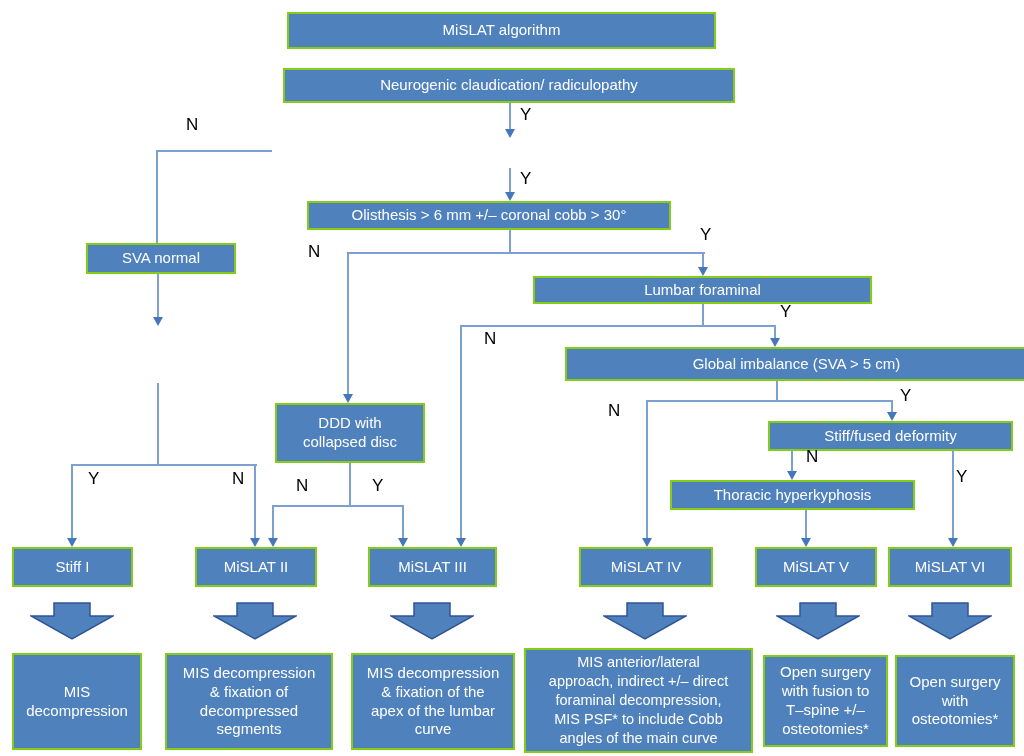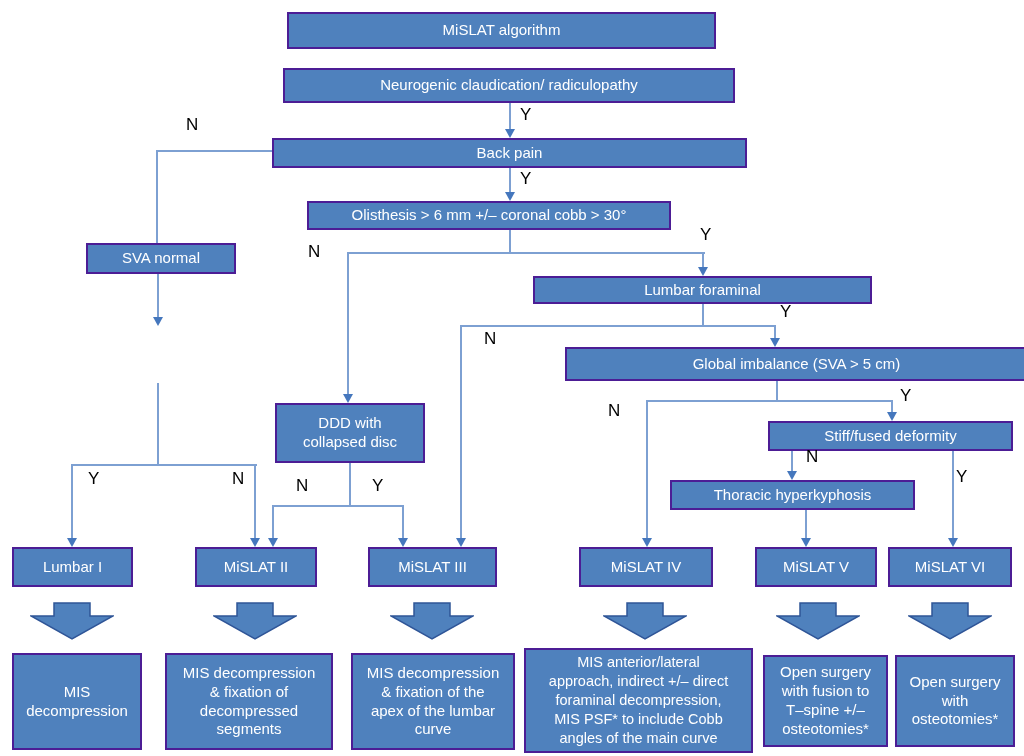--- a/index.html
+++ b/index.html
@@ -3,21 +3,21 @@
 <meta charset="utf-8">
 <title>MiSLAT algorithm</title>
 <style>
   *{margin:0;padding:0;box-sizing:border-box}
   html,body{background:#ffffff}
   body{font-family:"Liberation Sans",sans-serif}
   .canvas{position:relative;width:1024px;height:756px;background:#ffffff;overflow:hidden}
   .node{
     position:absolute;
     background:#4f81bd;
-    border:2px solid #4c1d95;
+    border:2px solid #84cc16;
     color:#ffffff;
     display:flex;align-items:center;justify-content:center;
     text-align:center;
     font-size:15px;line-height:1.26;
     white-space:pre-line;
     padding:1px 4px;
   }
   .node.small{font-size:14.5px;line-height:1.3}
   .hl,.vl{position:absolute;background:#7da0d2}
   .hl{height:2px}
@@ -31,31 +31,30 @@
   .yn{position:absolute;font-size:17px;color:#000000;line-height:1}
   .barrow{position:absolute}
 </style>
 </head>
 <body>
 
 <div class="canvas">
 
   <div class="node" style="left:287px;top:12px;width:429px;height:37px">MiSLAT algorithm</div>
   <div class="node" style="left:283px;top:68px;width:452px;height:35px">Neurogenic claudication/ radiculopathy</div>
-  <div class="node" style="left:272px;top:138px;width:475px;height:30px">Back pain</div>
   <div class="node" style="left:307px;top:201px;width:364px;height:29px">Olisthesis &gt; 6 mm +/– coronal cobb &gt; 30°</div>
   <div class="node" style="left:86px;top:243px;width:150px;height:31px">SVA normal</div>
   <div class="node" style="left:275px;top:403px;width:150px;height:60px">DDD with
 collapsed disc</div>
   <div class="node" style="left:533px;top:276px;width:339px;height:28px">Lumbar foraminal</div>
   <div class="node" style="left:565px;top:347px;width:463px;height:34px">Global imbalance  (SVA &gt; 5 cm)</div>
   <div class="node" style="left:768px;top:421px;width:245px;height:30px">Stiff/fused deformity</div>
   <div class="node" style="left:670px;top:480px;width:245px;height:30px">Thoracic hyperkyphosis</div>
 
-  <div class="node" style="left:12px;top:547px;width:121px;height:40px">Lumbar I</div>
+  <div class="node" style="left:12px;top:547px;width:121px;height:40px">Stiff I</div>
   <div class="node" style="left:195px;top:547px;width:122px;height:40px">MiSLAT II</div>
   <div class="node" style="left:368px;top:547px;width:129px;height:40px">MiSLAT III</div>
   <div class="node" style="left:579px;top:547px;width:134px;height:40px">MiSLAT IV</div>
   <div class="node" style="left:755px;top:547px;width:122px;height:40px">MiSLAT V</div>
   <div class="node" style="left:888px;top:547px;width:124px;height:40px">MiSLAT VI</div>
 
   <div class="node" style="left:12px;top:653px;width:130px;height:97px">MIS
 decompression</div>
   <div class="node" style="left:165px;top:653px;width:168px;height:97px">MIS decompression
 &amp; fixation of

